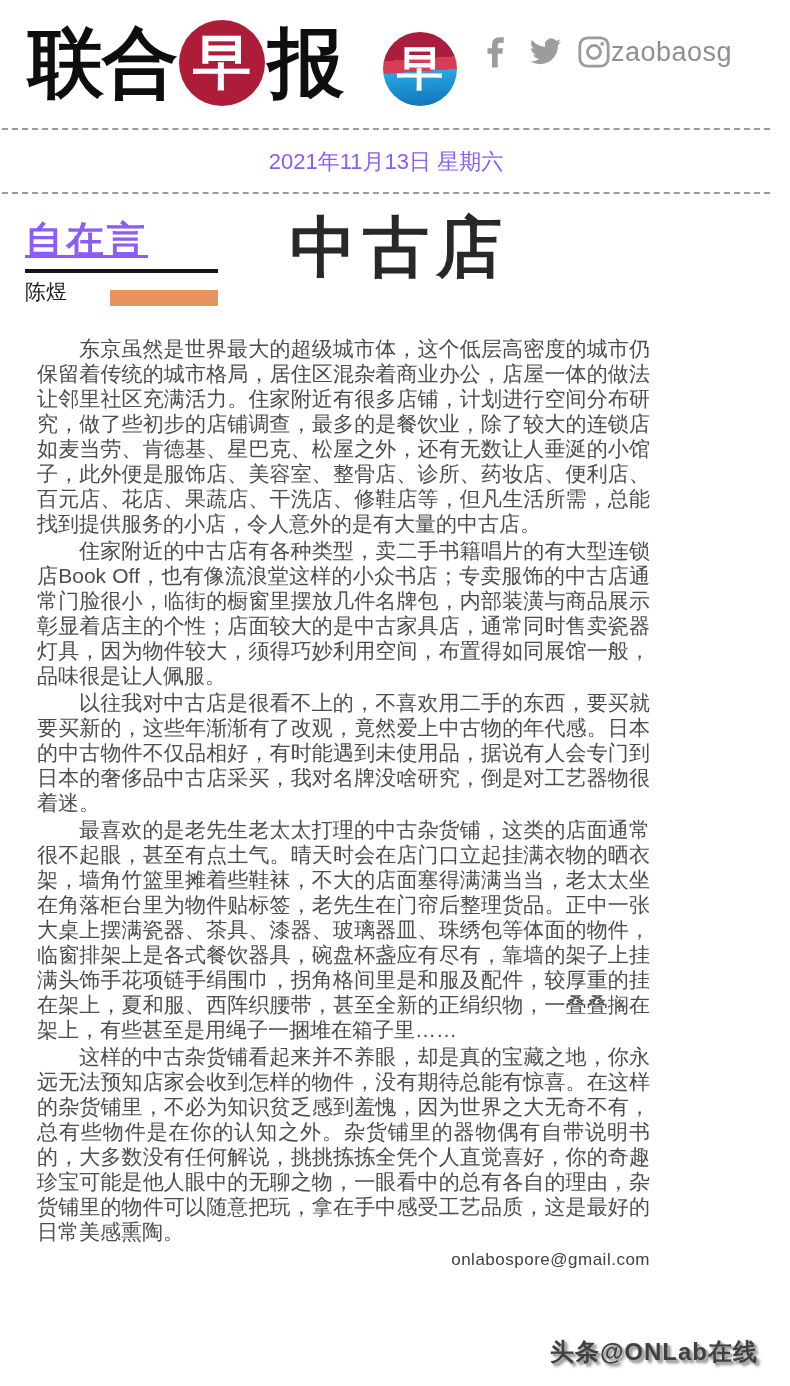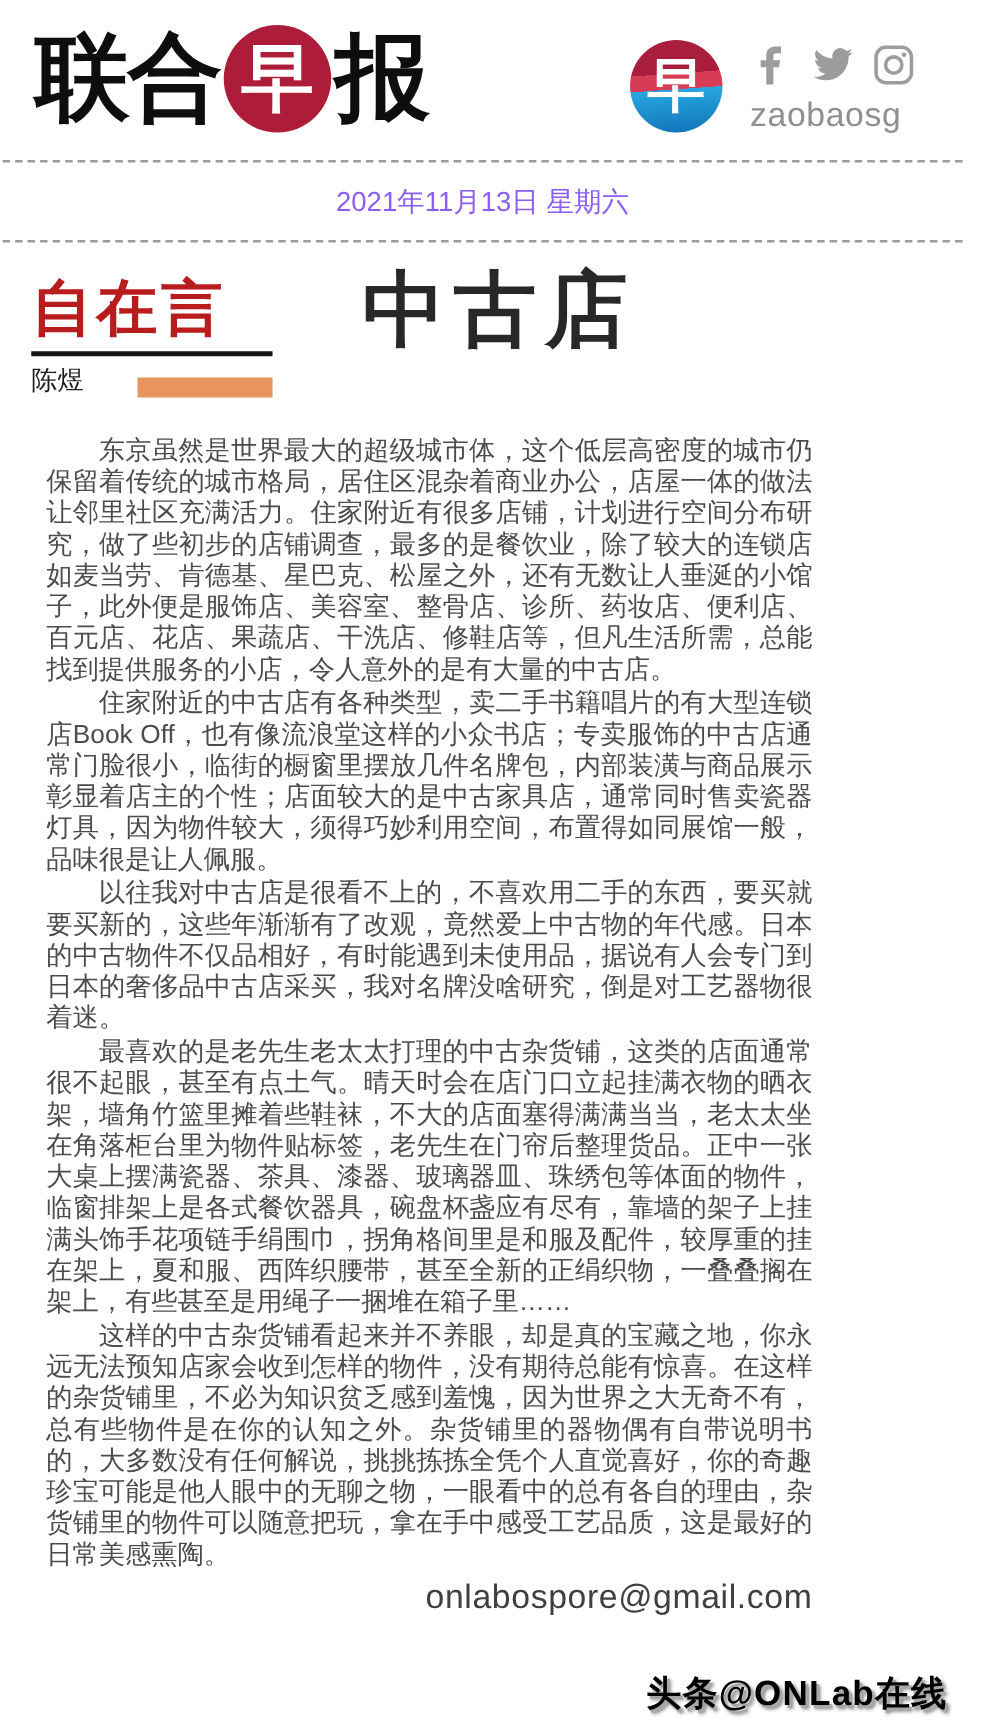--- a/index.html
+++ b/index.html
@@ -30,59 +30,59 @@
   }
   .header-right{display:flex;align-items:flex-start;gap:22px;margin-top:12px;padding-right:12px;}
   .app-icon{
     width:74px;height:74px;border-radius:50%;
     background:linear-gradient(176deg,#a81e3c 0%,#a81e3c 37%,#d63c55 37%,#d63c55 53%,#28a7e0 53%,#0f72b8 100%);
     color:#fff;display:flex;align-items:center;justify-content:center;
     font-size:46px;font-weight:700;
     font-family:"Liberation Serif",serif;
     transform:none;
   }
-  .social-block{display:flex;flex-direction:column;align-items:flex-start;}
+  .social-block{display:flex;flex-direction:row;align-items:flex-start;}
   .social-icons{display:flex;gap:13px;align-items:center;height:40px;}
   .social-icons svg{display:block;}
   .handle{font-size:27px;color:#8f8f8f;margin-top:5px;letter-spacing:0.5px;}
   
   .dashed{border-top:2px dashed #9b9b9b;height:0;margin:0 2px;}
   .dash1{margin-top:2px;}
   .date-row{text-align:center;font-size:22px;color:#8b5cf6;padding:17px 0 15px 0;}
   
   .article-head{display:flex;align-items:flex-start;padding:26px 0 0 25px;}
   .column-block{width:193px;flex:none;}
   .column-name{
     font-family:"Liberation Serif",serif;
-    font-size:49px;font-weight:700;color:#b91c1c;letter-spacing:3px;line-height:1.1;
+    font-size:38px;font-weight:700;color:#8b5cf6;letter-spacing:3px;line-height:1.1;text-decoration:underline;
   }
   .rule{height:4px;background:#161616;margin-top:7px;}
   .under-row{display:flex;justify-content:space-between;align-items:flex-end;}
   .author{font-size:21px;color:#1d1d1d;margin-top:5px;}
   .orange-bar{width:108px;height:16px;background:#e8945f;}
   .title{
     margin:-6px 17px 0 72px;
     font-size:66px;font-weight:700;color:#282828;
     letter-spacing:7px;line-height:1;
   }
   
   .body-text{
     margin:30px 120px 0 35px;
     font-size:21px;line-height:25px;color:#4c4c4c;
     text-align:justify;
   }
   .body-text p{margin:2px;text-indent:2em;}
   .email-row{
     margin:6px 122px 0 35px;text-align:right;
-    font-size:27px;color:#3f3f3f;letter-spacing:0.5px;
+    font-size:17px;color:#3f3f3f;letter-spacing:0.5px;
   }
   
   .watermark{
     position:absolute;top:1336px;right:14px;
-    font-size:28px;font-weight:700;color:#000000;
+    font-size:24px;font-weight:700;color:#404040;
     text-shadow:2px 2px 0 #a8a8a8, 3px 3px 3px #7d7d7d;
     letter-spacing:1px;
   }
 </style>
 </head>
 <body>
 
 <div class="page">
 
   <header class="masthead">

